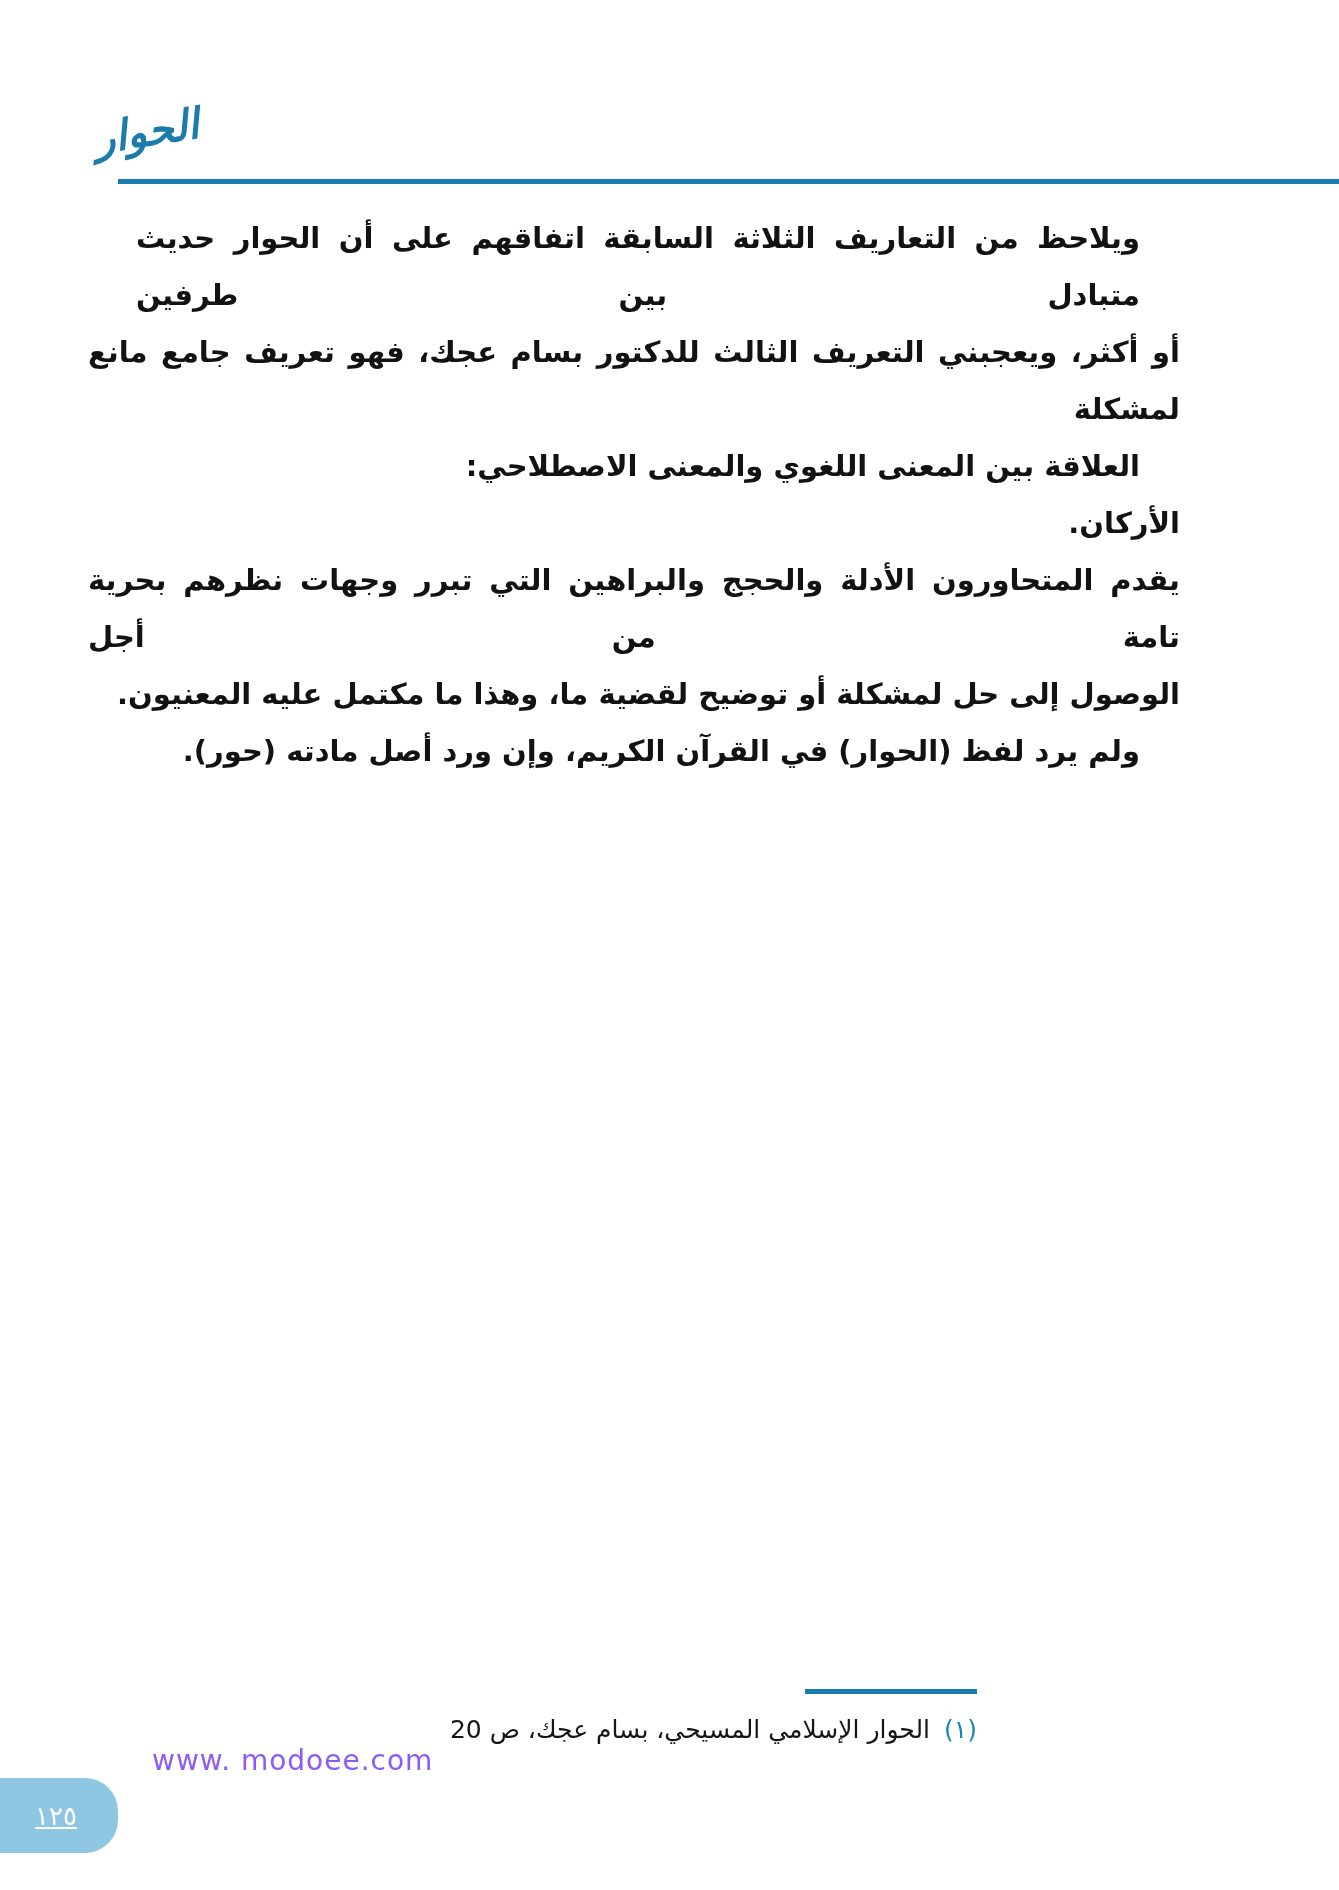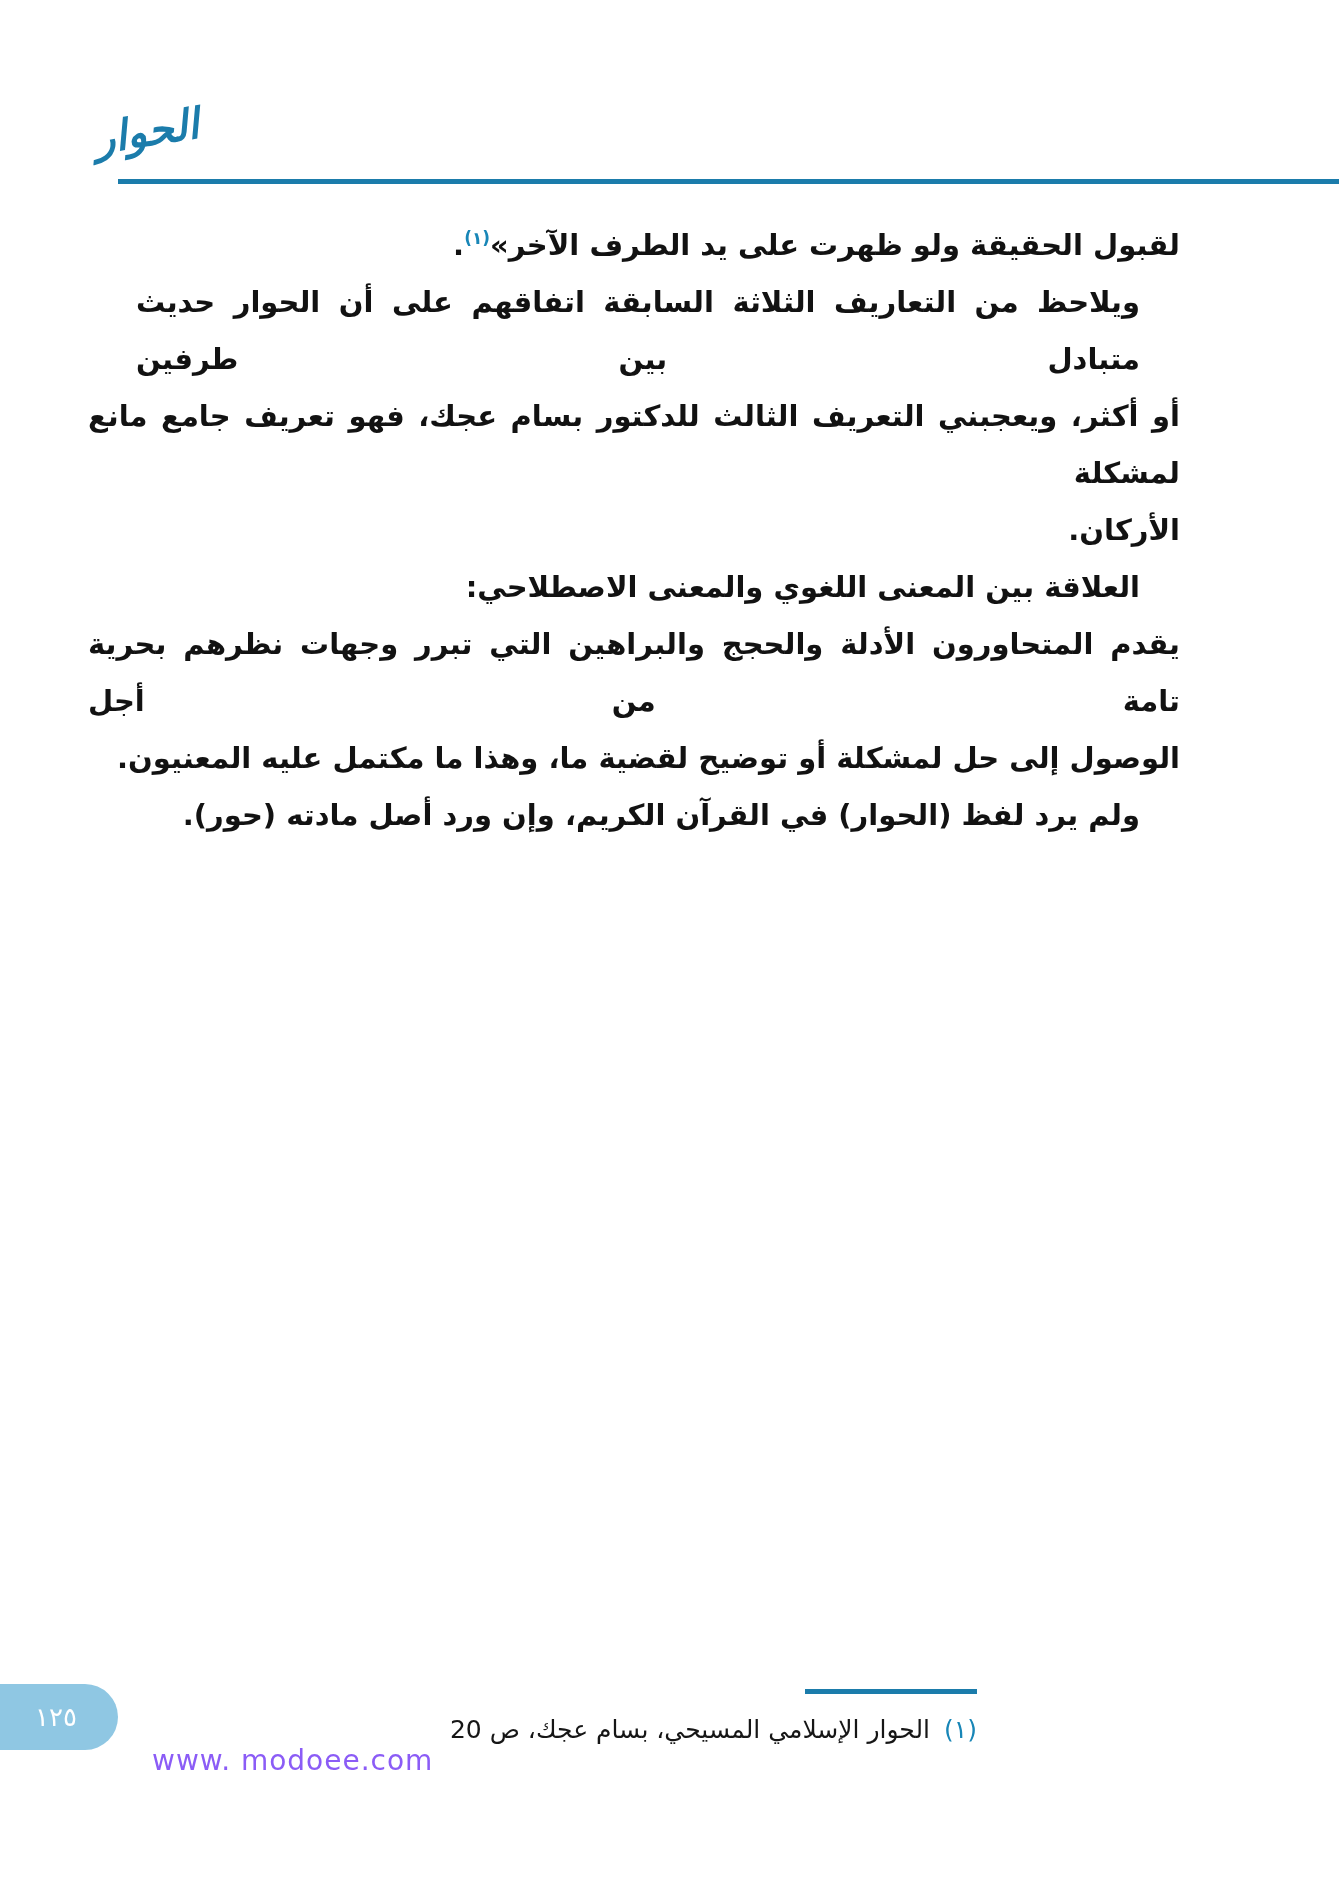--- a/index.html
+++ b/index.html
@@ -59,52 +59,51 @@
     position:absolute; right:362px; left:200px; top:1702px;
     direction:rtl; text-align:right;
     color:#161616;
     font-size:25px; font-weight:normal;
     line-height:56px;
   }
   .footnote .fn-marker { color:#1886b7; margin-left:14px; }
 
   
   .page-badge {
-    position:absolute; left:0; top:1684px;
-    width:118px; height:66px;
+    position:absolute; left:0; top:1778px;
+    width:118px; height:75px;
     background:#8fc7e3;
     border-radius:0 33px 33px 0;
     display:flex; align-items:center; justify-content:center;
     color:#ffffff; font-size:26px;
     direction:rtl;
-    padding-right:6px; box-sizing:border-box;
+    padding-right:6px; box-sizing:border-box;text-decoration:underline;
   }
   .site-url {
     position:absolute; left:152px; top:1744px;
     color:#8b5cf6;
     font-size:28px;
     letter-spacing:1px;
     text-decoration:none;
     direction:ltr;
   }
 </style>
 </head>
 <body>
 
 <div class="page">
 
   <div class="logo">الحوار</div>
   <div class="header-rule"></div>
 
   <div class="body-text">
-    <div class="bline"><span>لقبول الحقيقة ولو ظهرت على يد الطرف الآخر»</span><sup class="fn-ref">(١)</sup><span>.</span></div>
     <div class="bline justify indent">ويلاحظ من التعاريف الثلاثة السابقة اتفاقهم على أن الحوار حديث متبادل بين طرفين</div>
     <div class="bline justify">أو أكثر، ويعجبني التعريف الثالث للدكتور بسام عجك، فهو تعريف جامع مانع لمشكلة</div>
+    <div class="bline indent">العلاقة بين المعنى اللغوي والمعنى الاصطلاحي:</div>
     <div class="bline">الأركان.</div>
-    <div class="bline indent">العلاقة بين المعنى اللغوي والمعنى الاصطلاحي:</div>
     <div class="bline justify">يقدم المتحاورون الأدلة والحجج والبراهين التي تبرر وجهات نظرهم بحرية تامة من أجل</div>
     <div class="bline">الوصول إلى حل لمشكلة أو توضيح لقضية ما، وهذا ما مكتمل عليه المعنيون.</div>
     <div class="bline indent">ولم يرد لفظ (الحوار) في القرآن الكريم، وإن ورد أصل مادته (حور).</div>
   </div>
 
   <div class="footnote-rule"></div>
   <div class="footnote">
     <span class="fn-marker">(١)</span><span>الحوار الإسلامي المسيحي، بسام عجك، ص 20</span>
   </div>
 

